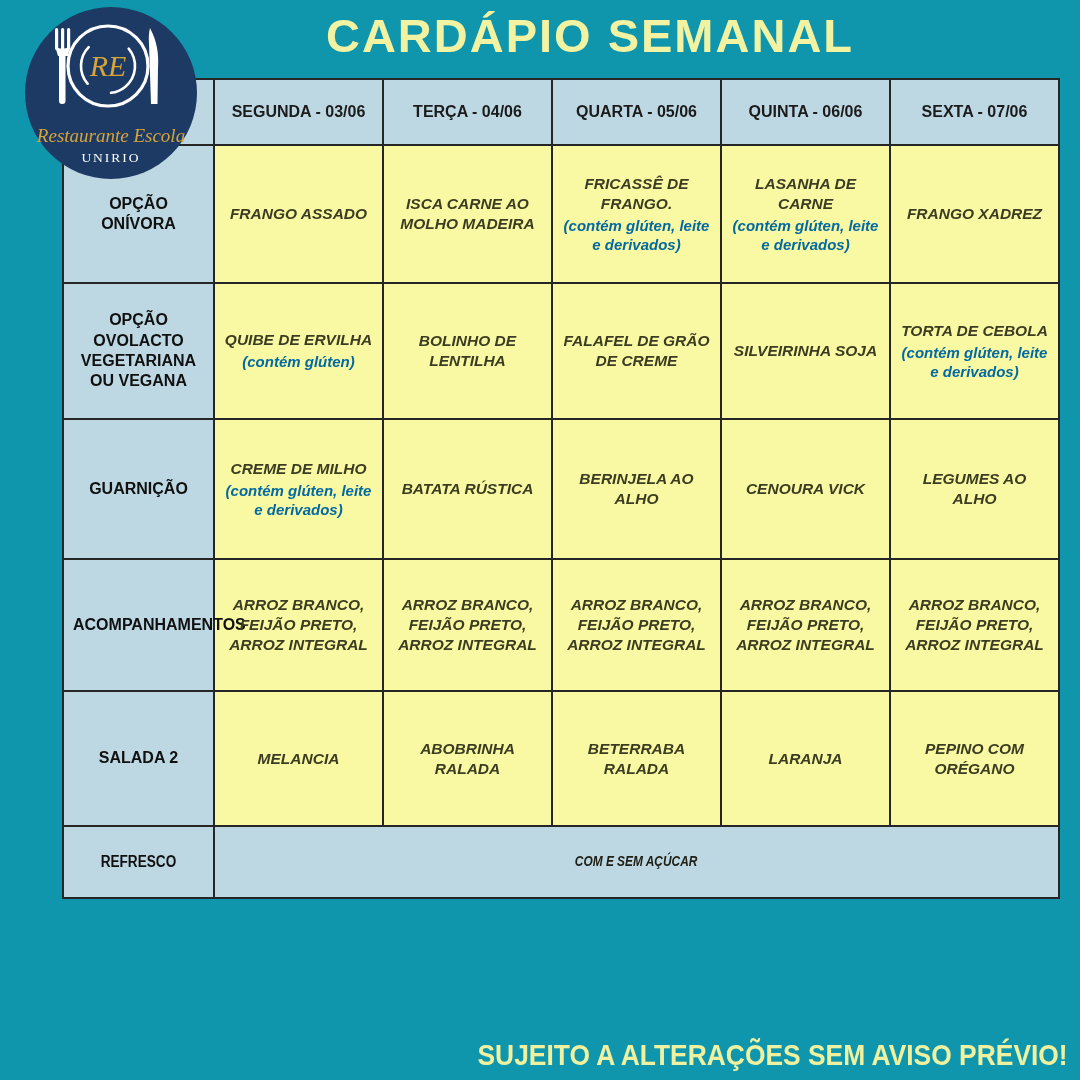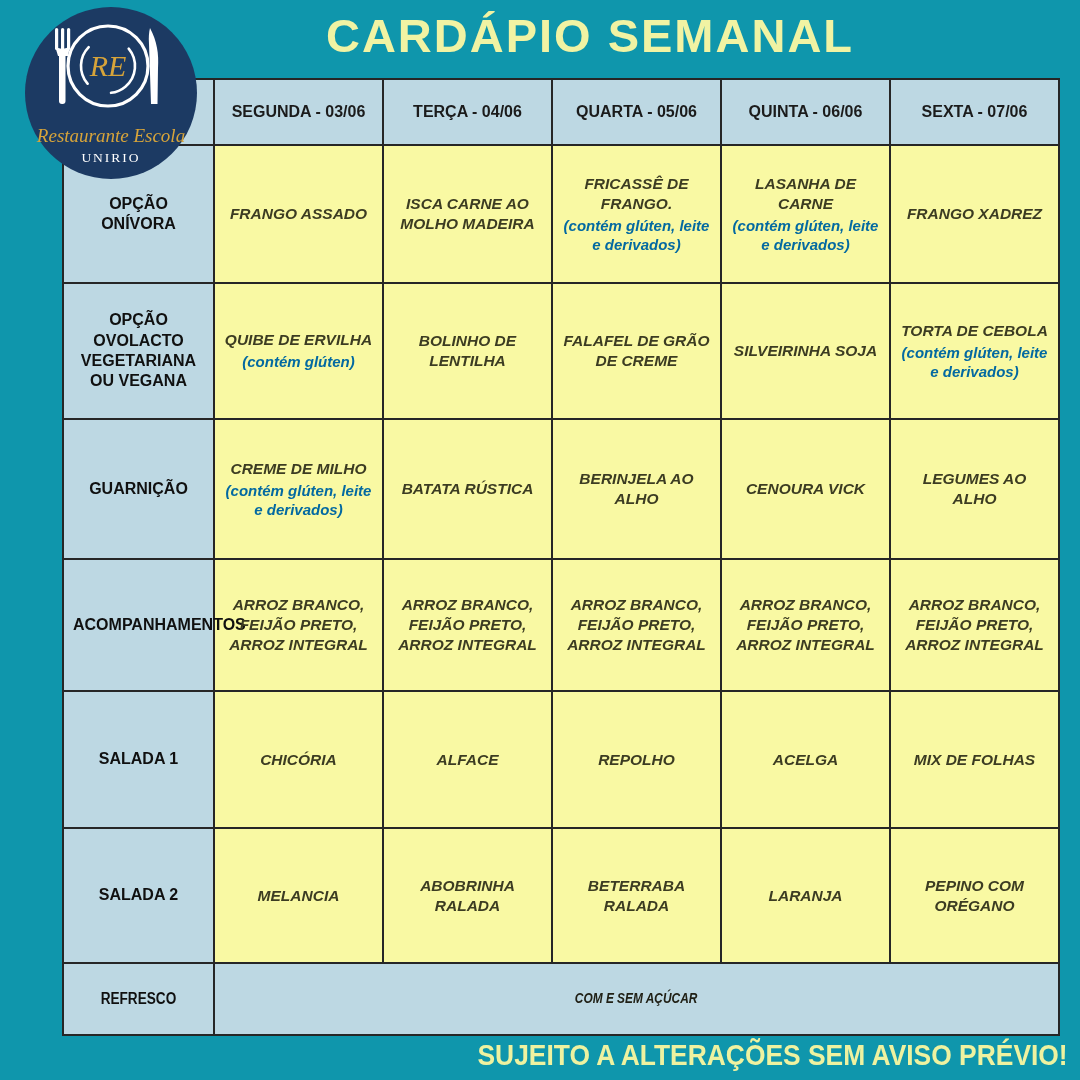--- a/index.html
+++ b/index.html
@@ -236,43 +236,20 @@
     <td class="dish">
       <div class="dish-text">ARROZ BRANCO, FEIJÃO PRETO, ARROZ INTEGRAL</div>
 
     </td>
     <td class="dish">
       <div class="dish-text">ARROZ BRANCO, FEIJÃO PRETO, ARROZ INTEGRAL</div>
 
     </td>
   </tr>
 
-  <tr style="height:137px">
-    <td class="rowlabel">SALADA 1</td>
-    <td class="dish">
-      <div class="dish-text">CHICÓRIA</div>
-
-    </td>
-    <td class="dish">
-      <div class="dish-text">ALFACE</div>
-
-    </td>
-    <td class="dish">
-      <div class="dish-text">REPOLHO</div>
-
-    </td>
-    <td class="dish">
-      <div class="dish-text">ACELGA</div>
-
-    </td>
-    <td class="dish">
-      <div class="dish-text">MIX DE FOLHAS</div>
-
-    </td>
-  </tr>
 
   <tr style="height:135px">
     <td class="rowlabel">SALADA 2</td>
     <td class="dish">
       <div class="dish-text">MELANCIA</div>
 
     </td>
     <td class="dish">
       <div class="dish-text">ABOBRINHA RALADA</div>
 

